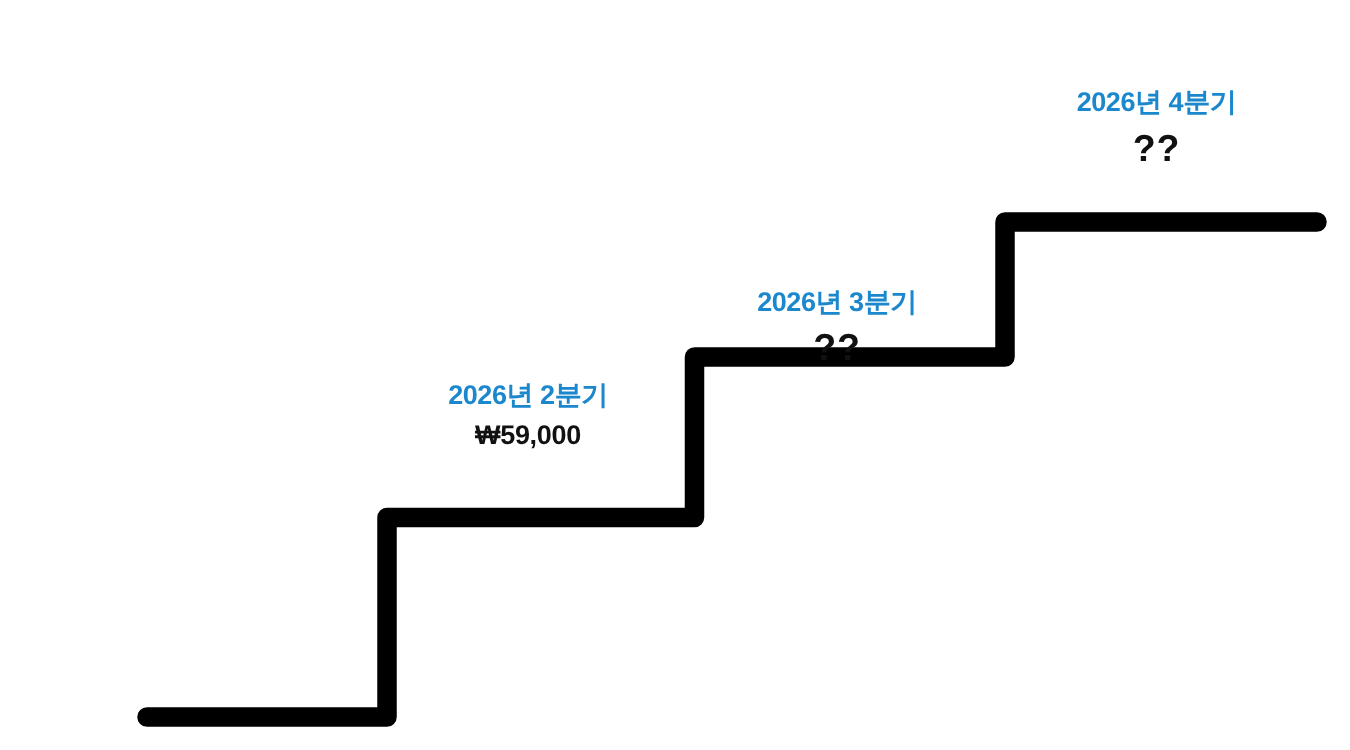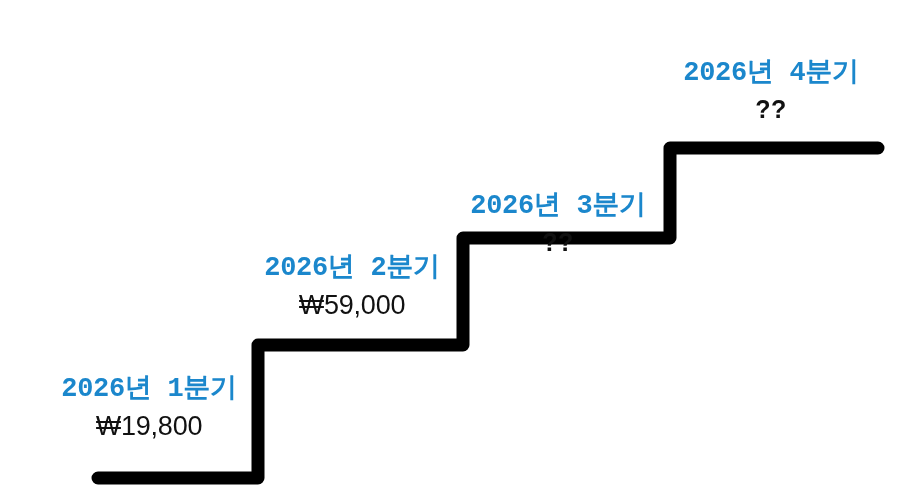--- a/index.html
+++ b/index.html
@@ -23,52 +23,47 @@
     width: 900px;
     height: 500px;
   }
   .step-annotation {
     position: absolute;
     text-align: center;
     white-space: nowrap;
     transform: translateX(-50%);
   }
   .step-label {
-    font-size: 27px;
+    font-size: 18px;
     font-weight: bold;
     line-height: 1.16;
     letter-spacing: -0.3px;
-    font-family: Liberation Mono, monospace;
   }
   .step-value {
-    font-size: 27px;
-    font-weight: normal;
+    font-size: 18px;
+    font-weight: bold;
     line-height: 1.16;
     letter-spacing: -0.2px;
     margin-top: 6px;
   }
   .step-value.unknown {
     font-weight: bold;
     font-size: 25px;
     letter-spacing: 0.5px;
   }
 </style>
 </head>
 <body>
 
 <div id="stage">
 
   <svg id="staircase-svg" viewBox="0 0 900 500" xmlns="http://www.w3.org/2000/svg" aria-hidden="true">
     <polyline points="98,478 258,478 258,345 463,345 463,238 670,238 670,148 878,148" fill="none" stroke="#000000" stroke-width="13" stroke-linecap="round" stroke-linejoin="round"></polyline>
   </svg>
 
-  <div class="step-annotation" style="left:149px; top:374px;">
-    <div class="step-label" style="color:#1b87cc;">2026년 1분기</div>
-    <div class="step-value" style="color:#111111;">₩19,800</div>
-  </div>
 
   <div class="step-annotation" style="left:352px; top:253px;text-align:center;">
     <div class="step-label" style="color:#1b87cc;">2026년 2분기</div>
     <div class="step-value" style="color:#111111;">₩59,000</div>
   </div>
 
   <div class="step-annotation" style="left:558px; top:153px;margin-top:38px;">
     <div class="step-label" style="color:#1b87cc;">2026년 3분기</div>
     <div class="step-value unknown" style="color:#111111;">??</div>
   </div>

